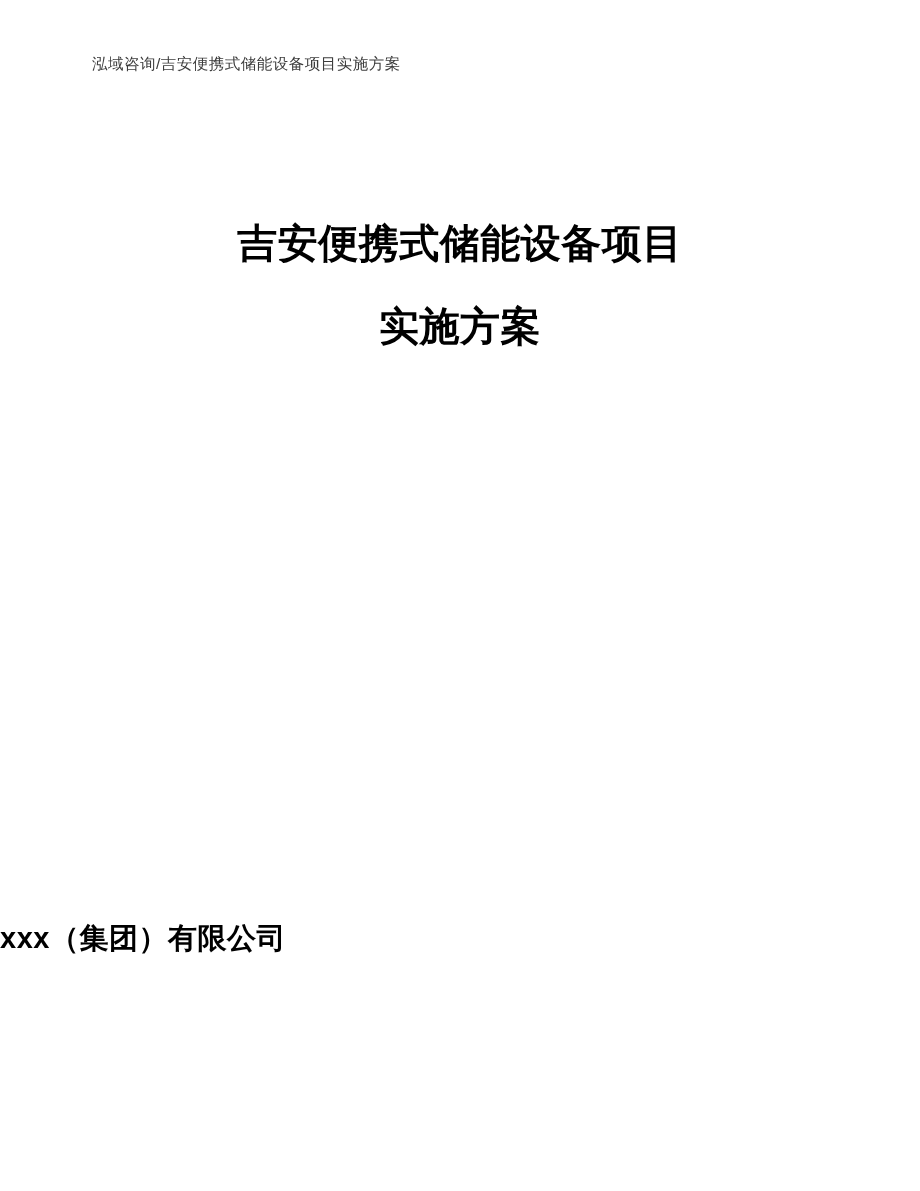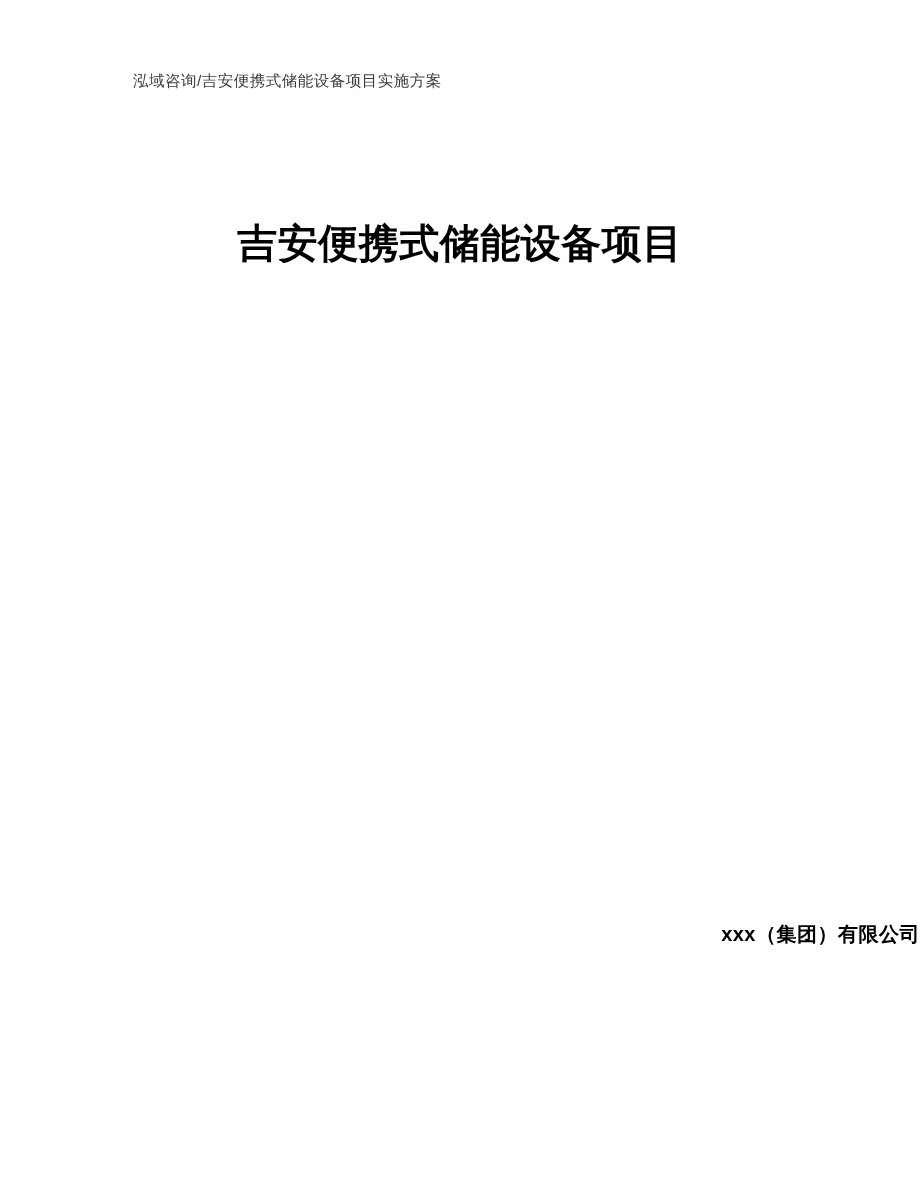--- a/index.html
+++ b/index.html
@@ -13,28 +13,27 @@
     width: 920px;
     height: 1191px;
     background: #ffffff;
     overflow: hidden;
     font-family: "Liberation Sans", sans-serif;
   }
 
   .doc-header {
     position: absolute;
     left: 92px;
-    top: 72px;
+    top: 55px;
     font-family: Liberation Sans, sans-serif;
     font-size: 15.5px;
     line-height: 1.1;
     letter-spacing: 0.5px;
     color: #3c3c3c;
     white-space: nowrap;
-    margin-left: 41px;
   }
 
   .title-line-1 {
     position: absolute;
     top: 223px;
     left: 0;
     width: 100%;
     text-align: center;
     font-family: Liberation Sans, sans-serif;
     font-weight: bold;
@@ -58,36 +57,36 @@
     letter-spacing: 0.5px;
     color: #000000;
     white-space: nowrap;
   }
 
   .company-name {
     position: absolute;
     top: 924px;
     left: 0;
     width: 100%;
-    text-align: right;
+    text-align: left;
     font-family: "Liberation Sans", sans-serif;
     font-weight: bold;
-    font-size: 20px;
+    font-size: 29px;
     line-height: 1;
     letter-spacing: 0.5px;
     color: #000000;
     white-space: nowrap;
-    padding-left: 45px;
   }
 </style>
 </head>
 <body>
 
 <div class="page">
 
   <div class="doc-header">泓域咨询/吉安便携式储能设备项目实施方案</div>
 
   <div class="title-line-1">吉安便携式储能设备项目</div>
 
+  <div class="title-line-2">实施方案</div>
 
   <div class="company-name">xxx（集团）有限公司</div>
 
 </div>
 
 </body></html>

